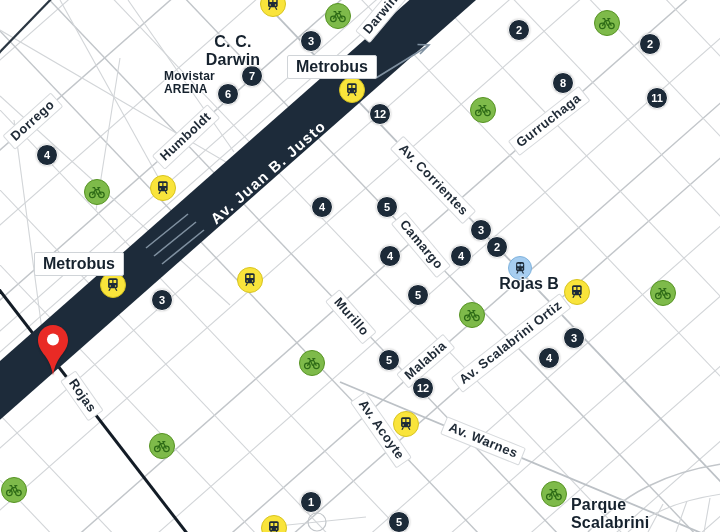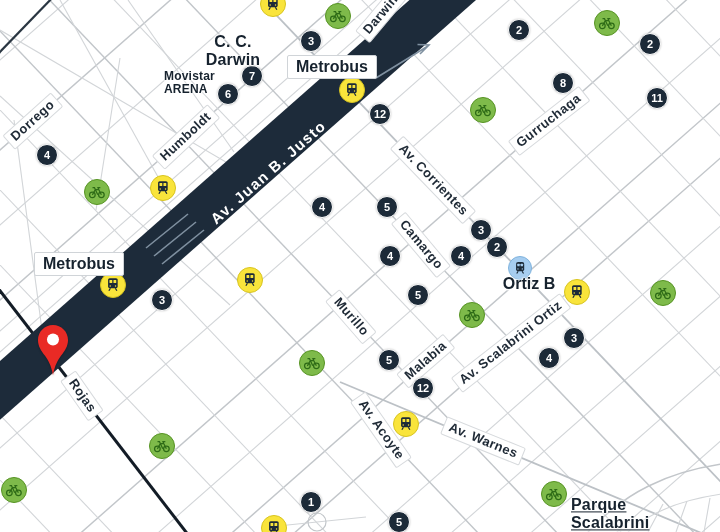--- a/index.html
+++ b/index.html
@@ -147,30 +147,30 @@
       <div class="street-label" style="left: 433px; top: 180px; transform: translate(-50%, -50%) rotate(46deg);">Av. Corrientes</div>
       <div class="street-label" style="left: 421px; top: 245px; transform: translate(-50%, -50%) rotate(50deg);">Camargo</div>
       <div class="street-label" style="left: 351px; top: 317px; transform: translate(-50%, -50%) rotate(49deg);">Murillo</div>
       <div class="street-label" style="left: 426px; top: 361px; transform: translate(-50%, -50%) rotate(-41deg);">Malabia</div>
       <div class="street-label" style="left: 511px; top: 343px; transform: translate(-50%, -50%) rotate(-38deg);">Av. Scalabrini Ortiz</div>
       <div class="street-label" style="left: 483px; top: 441px; transform: translate(-50%, -50%) rotate(22deg);">Av. Warnes</div>
       <div class="street-label" style="left: 381px; top: 430px; transform: translate(-50%, -50%) rotate(55deg);">Av. Acoyte</div>
       <div class="street-label" style="left: 82px; top: 396px; transform: translate(-50%, -50%) rotate(55deg);">Rojas</div>
       <div class="transit-label boxed" style="left: 332px; top: 67px;">Metrobus</div>
       <div class="transit-label boxed" style="left: 79px; top: 264px;">Metrobus</div>
-      <div class="transit-label plain" style="left: 529px; top: 284px;">Ortiz B</div>
+      <div class="transit-label plain" style="left: 529px; top: 284px;">Rojas B</div>
       <div class="poi-label" style="font-size: 16px; top: 51px; left: 233px; text-align: center; transform: translate(-50%, -50%);">
         <div>C. C.</div>
         <div>Darwin</div>
       </div>
       <div class="poi-label" style="font-size: 12px; top: 83px; left: 164px; transform: translateY(-50%);">
         <div>Movistar</div>
         <div>ARENA</div>
       </div>
-      <div class="poi-label" style="font-size: 16px; top: 514px; left: 571px; transform: translateY(-50%); text-decoration: underline;">
+      <div class="poi-label" style="font-size: 16px; top: 514px; left: 571px; transform: translateY(-50%);">
         <div>Parque</div>
         <div>Scalabrini</div>
       </div>
     </div>
   <div id="marker-layer">
       <div class="marker-num" style="left: 47px; top: 155px;">4</div>
       <div class="marker-num" style="left: 311px; top: 41px;">3</div>
       <div class="marker-num" style="left: 252px; top: 76px;">7</div>
       <div class="marker-num" style="left: 228px; top: 94px;">6</div>
       <div class="marker-num" style="left: 380px; top: 114px;">12</div>

